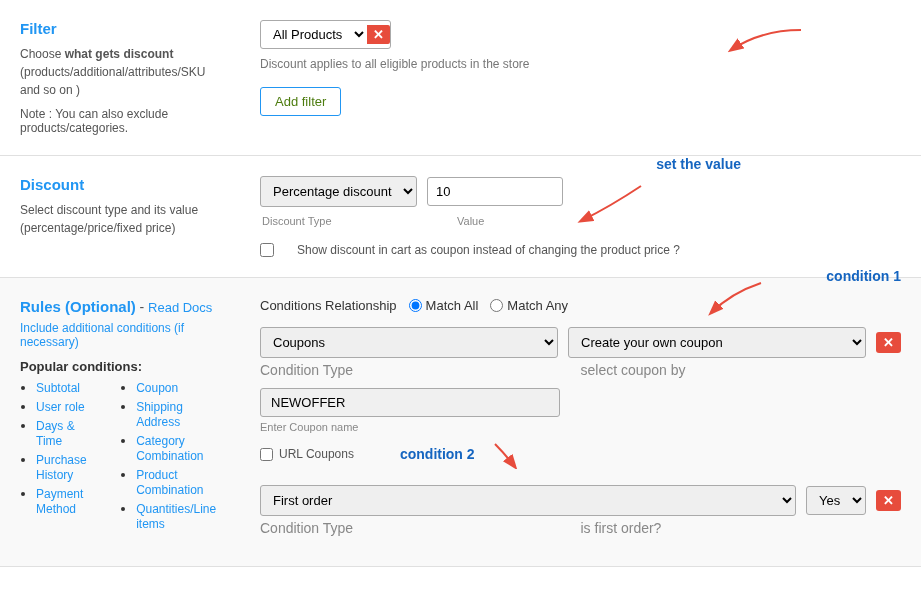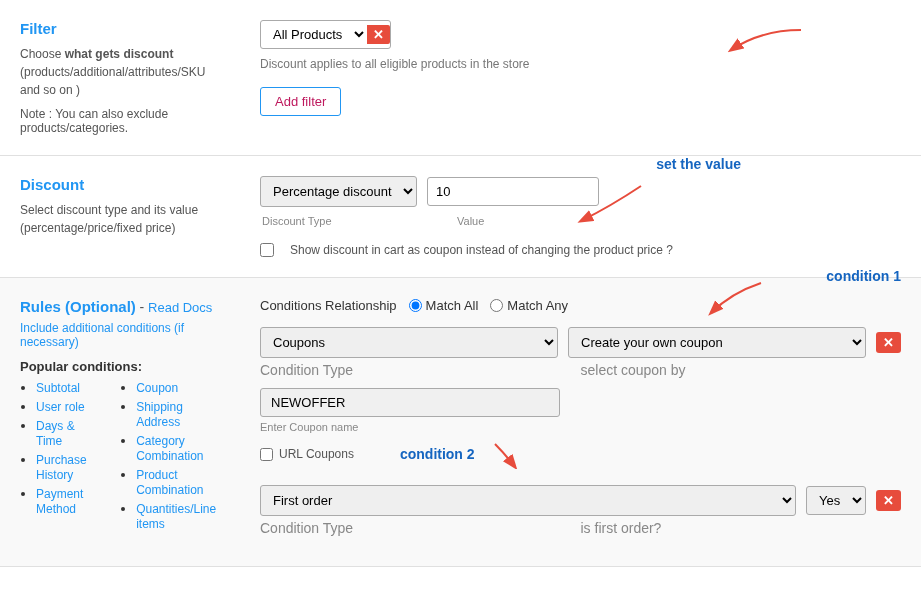--- a/index.html
+++ b/index.html
@@ -14,28 +14,28 @@
     .section-desc strong { font-weight: bold; }
 
     .filter-note { font-size: 12px; color: #555; margin-top: 8px; }
 
     .select-with-clear { display: inline-flex; align-items: center; border: 1px solid #aaa; border-radius: 3px; background: #fff; }
     .select-with-clear select { border: none; outline: none; background: transparent; padding: 5px 8px; font-size: 13px; cursor: pointer; }
     .clear-btn { background: #e74c3c; color: #fff; border: none; cursor: pointer; padding: 2px 6px; font-size: 13px; font-weight: bold; border-radius: 0 2px 2px 0; }
 
     .filter-hint { font-size: 12px; color: #777; margin-top: 8px; }
 
-    .add-filter-btn { border: 1px solid #2196F3; color: #be185d; background: #fff; padding: 6px 14px; border-radius: 3px; cursor: pointer; font-size: 13px; margin-top: 16px; }
+    .add-filter-btn { border: 1px solid #2196F3; color: #4d7c0f; background: #fff; padding: 6px 14px; border-radius: 3px; cursor: pointer; font-size: 13px; margin-top: 16px; }
 
     .discount-row { display: flex; align-items: center; gap: 10px; margin-bottom: 8px; }
     .discount-select { border: 1px solid #aaa; border-radius: 3px; padding: 6px 8px; font-size: 13px; cursor: pointer; }
-    .discount-input { border: 1px solid #aaa; border-radius: 3px; padding: 6px 8px; font-size: 13px; width: 172px; }
+    .discount-input { border: 1px solid #aaa; border-radius: 3px; padding: 6px 8px; font-size: 13px; width: 136px; }
     .field-labels { display: flex; gap: 0; margin-bottom: 16px; }
 
-    .checkbox-row { display: flex; align-items: center; gap: 16px; font-size: 12px; color: #555; }
+    .checkbox-row { display: flex; align-items: center; gap: 23px; font-size: 12px; color: #555; }
     .checkbox-row input[type=checkbox] { width: 14px; height: 14px; }
 
     .rules-section { background: #f9f9f9; }
     .rules-title { color: #2196F3; font-size: 15px; font-weight: bold; display: inline; }
     .read-docs { color: #2196F3; font-size: 13px; text-decoration: none; }
     .rules-subtitle { font-size: 12px; color: #2196F3; margin-top: 6px; }
     .popular-title { font-weight: bold; font-size: 13px; margin: 10px 0 6px; }
     .popular-grid { display: flex; gap: 20px; }
     .popular-col { list-style: disc; padding-left: 16px; }
     .popular-col li { margin-bottom: 4px; }

